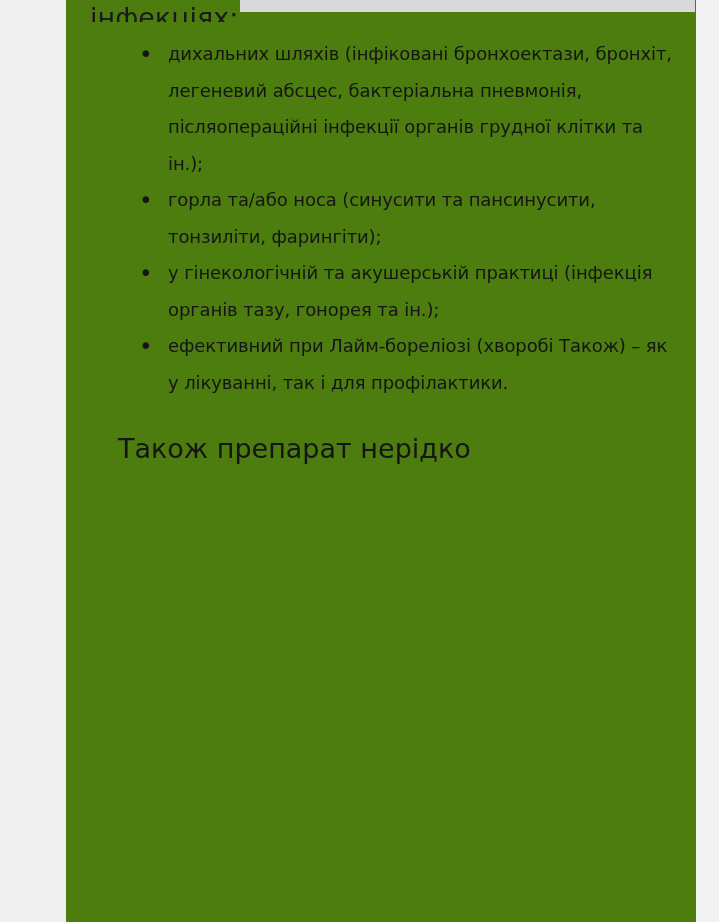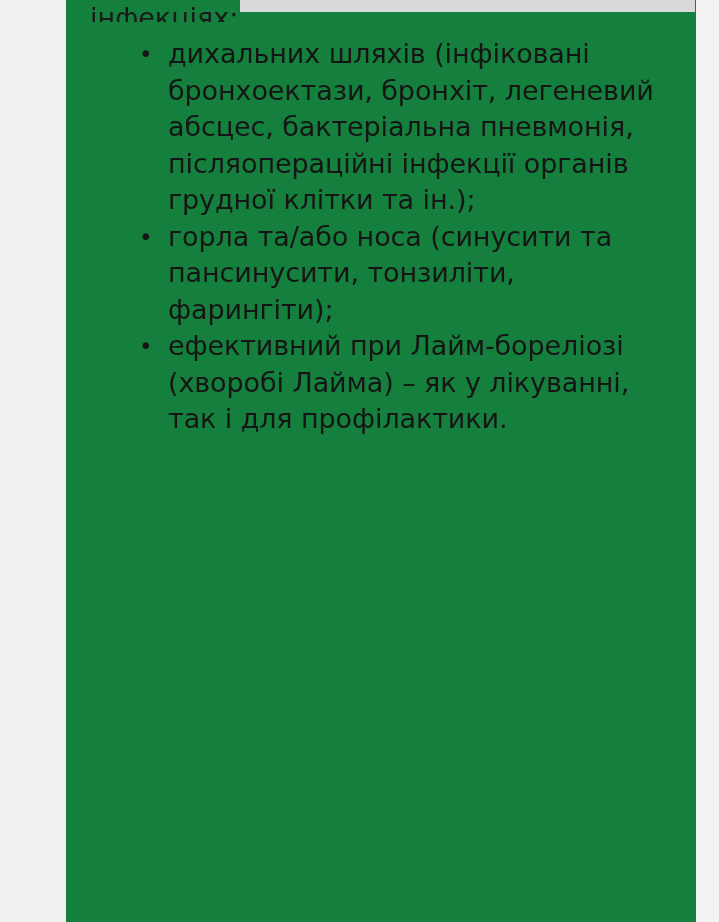--- a/index.html
+++ b/index.html
@@ -37,21 +37,21 @@
     width: 23px;
     height: 922px;
     background: #f2f2f2;
   }
   .content {
     position: absolute;
     top: 0;
     left: 66px;
     width: 630px;
     height: 922px;
-    background: #15803d;
+    background: #4d7c0f;
     box-sizing: border-box;
     padding: 0 16px 0 24px;
   }
   .clipped-line {
     font-size: 27px;
     line-height: 36px;
     color: #1a1a1a;
     margin: 0;
     padding-top: 0;
     height: 22px;
@@ -66,21 +66,21 @@
     height: 12px;
     background: #d9d9d9;
   }
   ul.bullets {
     margin: 14px 0 0 0;
     padding-left: 78px;
     list-style: none;
   }
   ul.bullets > li {
     position: relative;
-    font-size: 27px;
+    font-size: 18px;
     line-height: 36.5px;
     color: #151515;
     margin: 0 0 0 0;
     padding: 0 0 0 0;
     letter-spacing: -0.1px;
   }
   ul.bullets > li::before {
     content: "\2022";
     position: absolute;
     left: -29px;
@@ -104,20 +104,22 @@
 
   <div class="gutter-left"></div>
   <div class="gutter-right"></div>
 
   <div class="content">
     <div class="clipped-line">інфекціях:</div>
 
     <ul class="bullets">
       <li>дихальних шляхів (інфіковані бронхоектази, бронхіт, легеневий абсцес, бактеріальна пневмонія, післяопераційні інфекції органів грудної клітки та ін.);</li>
       <li>горла та/або носа (синусити та пансинусити, тонзиліти, фарингіти);</li>
-      <li>ефективний при Лайм-бореліозі (хворобі Лайма) – як у лікуванні, так і для профілактики.</li>
+      <li>у гінекологічній та акушерській практиці (інфекція органів тазу, гонорея та ін.);</li>
+      <li>ефективний при Лайм-бореліозі (хворобі Також) – як у лікуванні, так і для профілактики.</li>
     </ul>
 
+    <p class="closing">Також препарат нерідко</p>
   </div>
 
   <div class="scroll-bar"></div>
 
 </div>
 
 </body></html>

